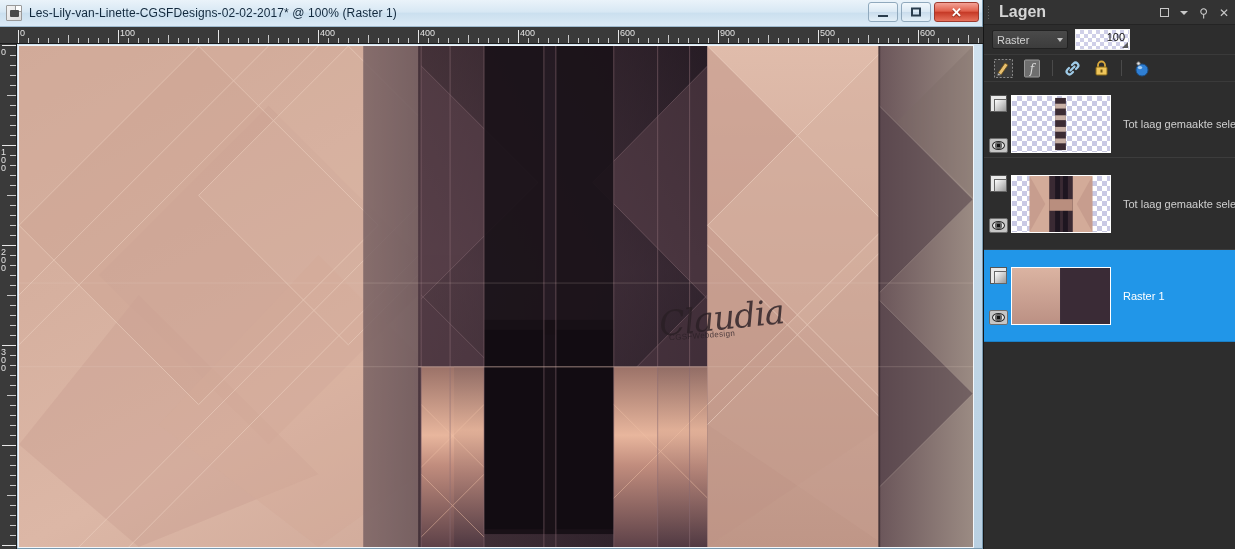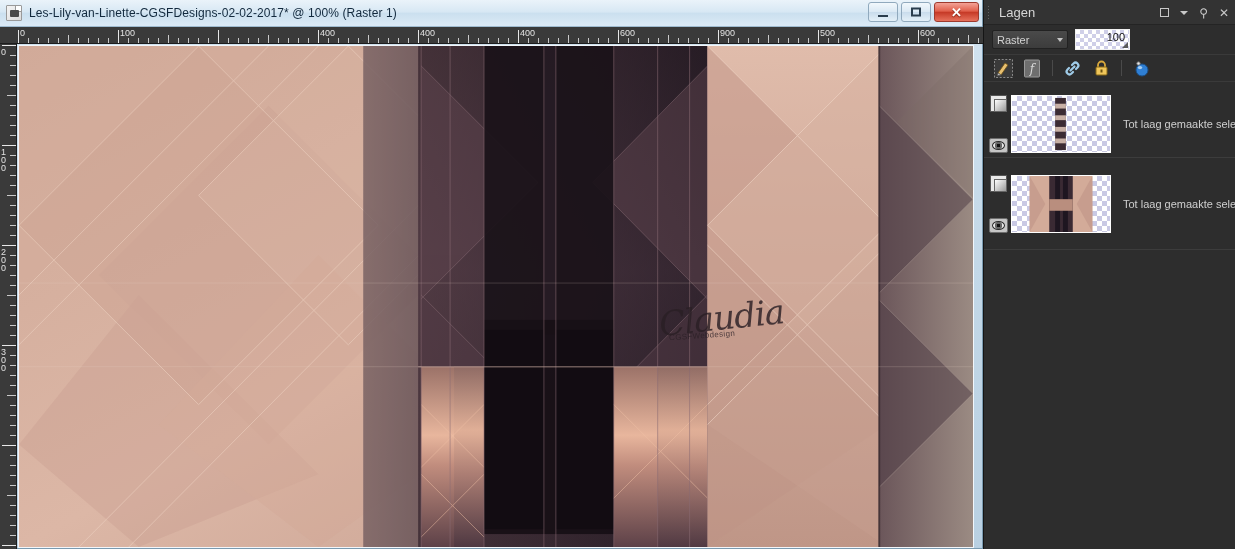--- a/index.html
+++ b/index.html
@@ -139,21 +139,21 @@
     border-bottom: 1px solid #242424;
     position: relative;
   }
   .grip {
     width: 4px; height: 15px; margin-left: 3px; flex: none;
     background-image: radial-gradient(#6a6a6a 40%, transparent 41%);
     background-size: 3px 3px;
     opacity: .85;
   }
   .panel-title h1 {
-    font-size: 13px; font-weight: normal; color: #d6d6d6; margin-left: 8px;
+    font-size: 16px; font-weight: bold; color: #d6d6d6; margin-left: 8px;
   }
   .panel-title-icons {
     position: absolute; right: 6px; top: 0; height: 25px;
     display: flex; align-items: center; gap: 11px;
   }
   .pi { color: #c8c8c8; font-size: 11px; line-height: 1; cursor: default; }
   .pi-square {
     width: 9px; height: 9px; border: 1px solid #c8c8c8;
   }
   .pi-caret {
@@ -727,16 +727,38 @@
             <rect x="44" y="0" width="5" height="58" fill="#1e1620"></rect>
             <rect x="52" y="0" width="5" height="58" fill="#1e1620"></rect>
             <rect x="38" y="24" width="24" height="12" fill="#b98e7e"></rect>
             <polygon points="18,0 34,29 18,58" fill="#c49a8b" opacity="0.8"></polygon>
             <polygon points="82,0 66,29 82,58" fill="#c49a8b" opacity="0.8"></polygon>
           </svg>
         </div>
         <div class="layer-name">Tot laag gemaakte selectie</div>
       </div>
 
+      <div class="layer-row tall selected">
+        <div class="lr-icons">
+          <div class="ico-layertype"></div>
+          <div class="ico-eye">
+              <span class="pupil"></span>
+            </div>
+        </div>
+        <div class="thumb">
+          <svg viewBox="0 0 100 58" preserveAspectRatio="none">
+            <rect x="0" y="0" width="49" height="58" fill="#cfa694"></rect>
+            <rect x="0" y="0" width="49" height="58" fill="url(#gThumbRose)"></rect>
+            <rect x="49" y="0" width="51" height="58" fill="#3a2b36"></rect>
+            <defs>
+              <linearGradient id="gThumbRose" x1="0" y1="0" x2="0" y2="1">
+                <stop offset="0" stop-color="#dcb5a3" stop-opacity="0.9"></stop>
+                <stop offset="1" stop-color="#b98e82" stop-opacity="0.9"></stop>
+              </linearGradient>
+            </defs>
+          </svg>
+        </div>
+        <div class="layer-name">Raster 1</div>
+      </div>
     </div>
 
   </div>
 </div>
 
 </body></html>

